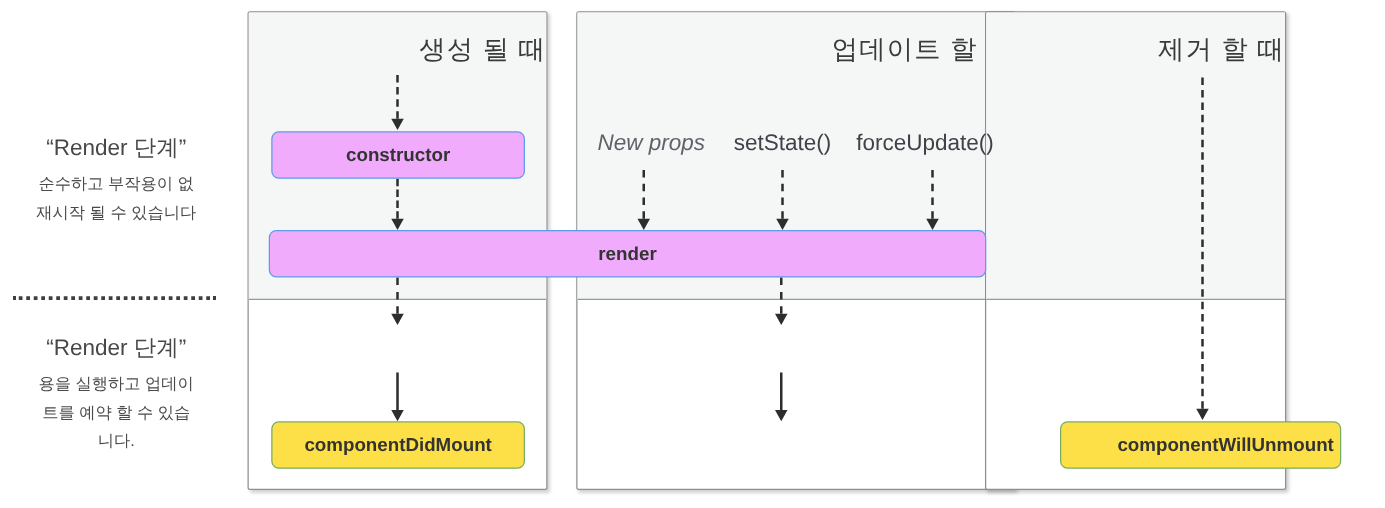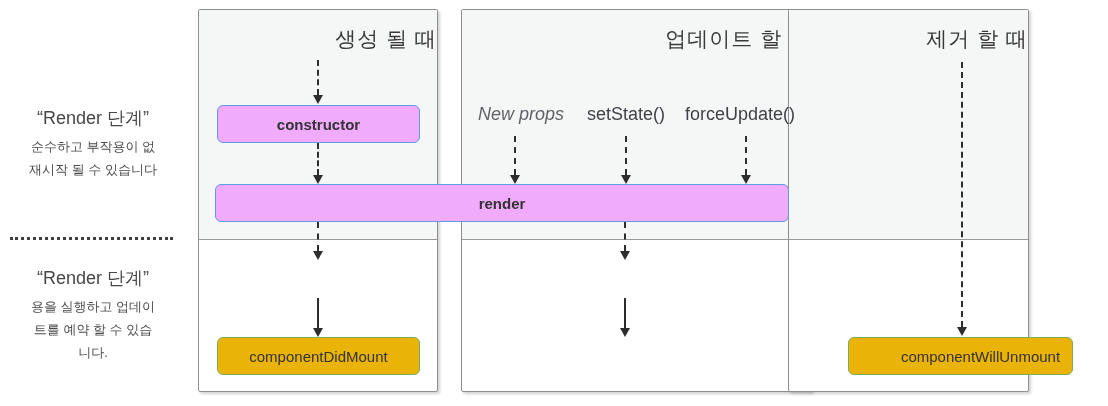--- a/index.html
+++ b/index.html
@@ -17,21 +17,21 @@
   .panel { position:absolute; top:9px; height:383px; box-sizing:border-box; background:#ffffff;
            border:1px solid #8f8f8f; border-radius:2px; box-shadow:2px 2px 3px rgba(0,0,0,0.18); }
   .panel-top { position:absolute; left:0; right:0; top:0; height:229px; background:#f5f6f6; border-bottom:1px solid #999999; }
   .panel-title { position:absolute; top:15px; width:100%; text-align:right; font-size:21px; color:#3a3a3a; letter-spacing:1px; }
 
   
   .node { position:absolute; box-sizing:border-box; border-radius:6px; display:flex; align-items:center;
           justify-content:center; font-size:15px; white-space:nowrap; }
   .node.blue   { background:#f0abfc; border:1px solid #5e9ce7; font-weight:bold; color:#333333; }
   .node.yellow { background:#fdf4d5; border:1px solid #eec553; font-style:italic; color:#55524a; font-size:14px; }
-  .node.green  { background:#eab308; border:1px solid #77ad60; font-weight:normal; color:#333333; }
+  .node.green  { background:#fde047; border:1px solid #77ad60; font-weight:bold; color:#333333; }
 
   
   .vline { position:absolute; width:0; }
   .vline.dashed { border-left:2px dashed #2d2d2d; }
   .vline.solid  { border-left:2px solid #2d2d2d; }
   .ahead { position:absolute; width:0; height:0; border-left:5px solid transparent;
            border-right:5px solid transparent; border-top:9px solid #2d2d2d; }
 
   
   .trigger { position:absolute; top:104px; transform:translateX(-50%); font-size:18px; color:#3f4348; white-space:nowrap; }

